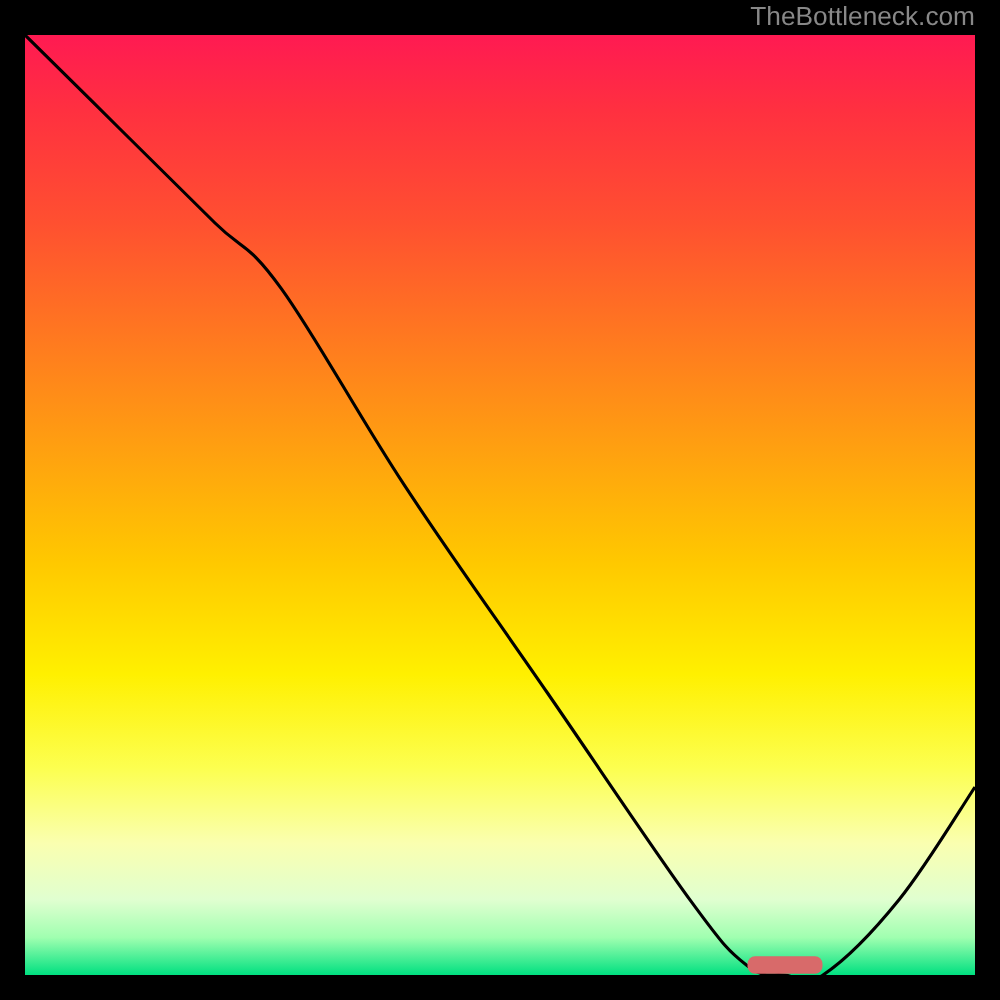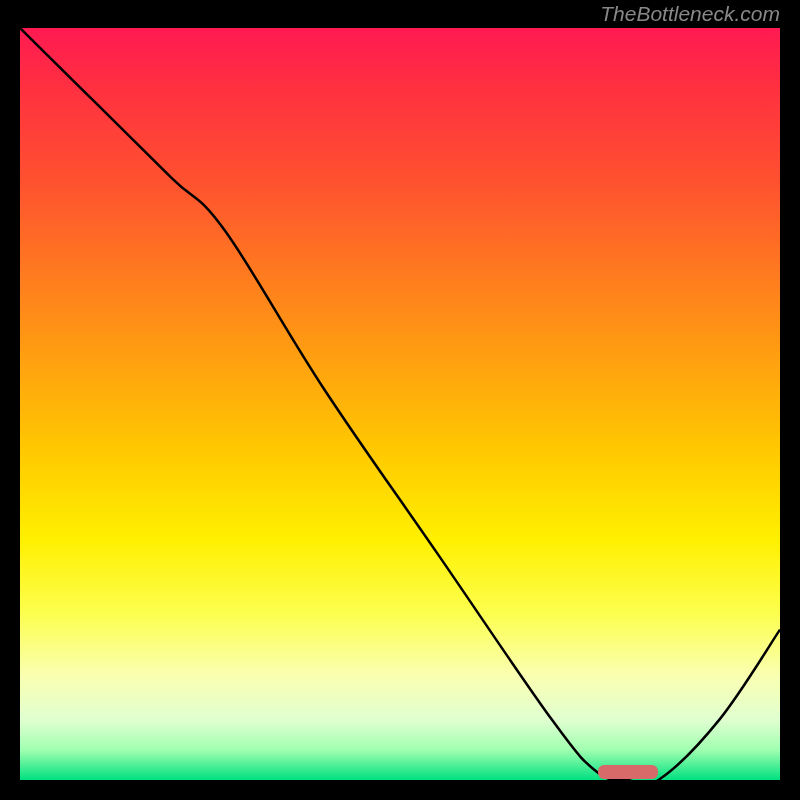--- a/index.html
+++ b/index.html
@@ -10,21 +10,20 @@
     position: relative;
     font-family: Arial, sans-serif;
   }
   .watermark {
     position: absolute;
     top: 2px;
     right: 20px;
     color: #888;
     font-size: 21px;
     z-index: 10;
-    font-style: italic;
   }
   .plot-area {
     position: absolute;
     left: 20px;
     top: 28px;
     width: 760px;
     height: 752px;
     background: linear-gradient(to bottom,
       #ff1a52 0%,
       #ff3040 8%,

